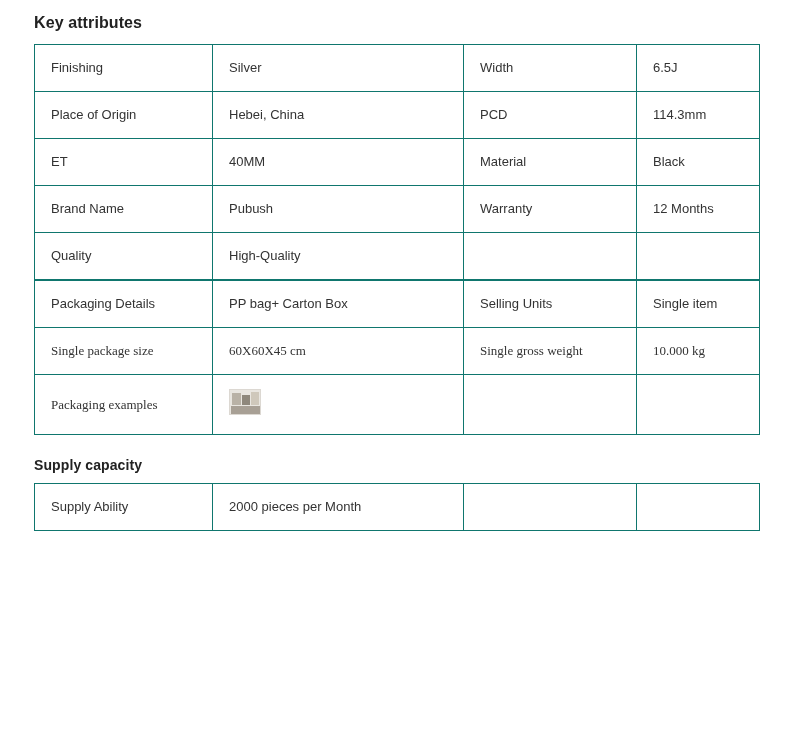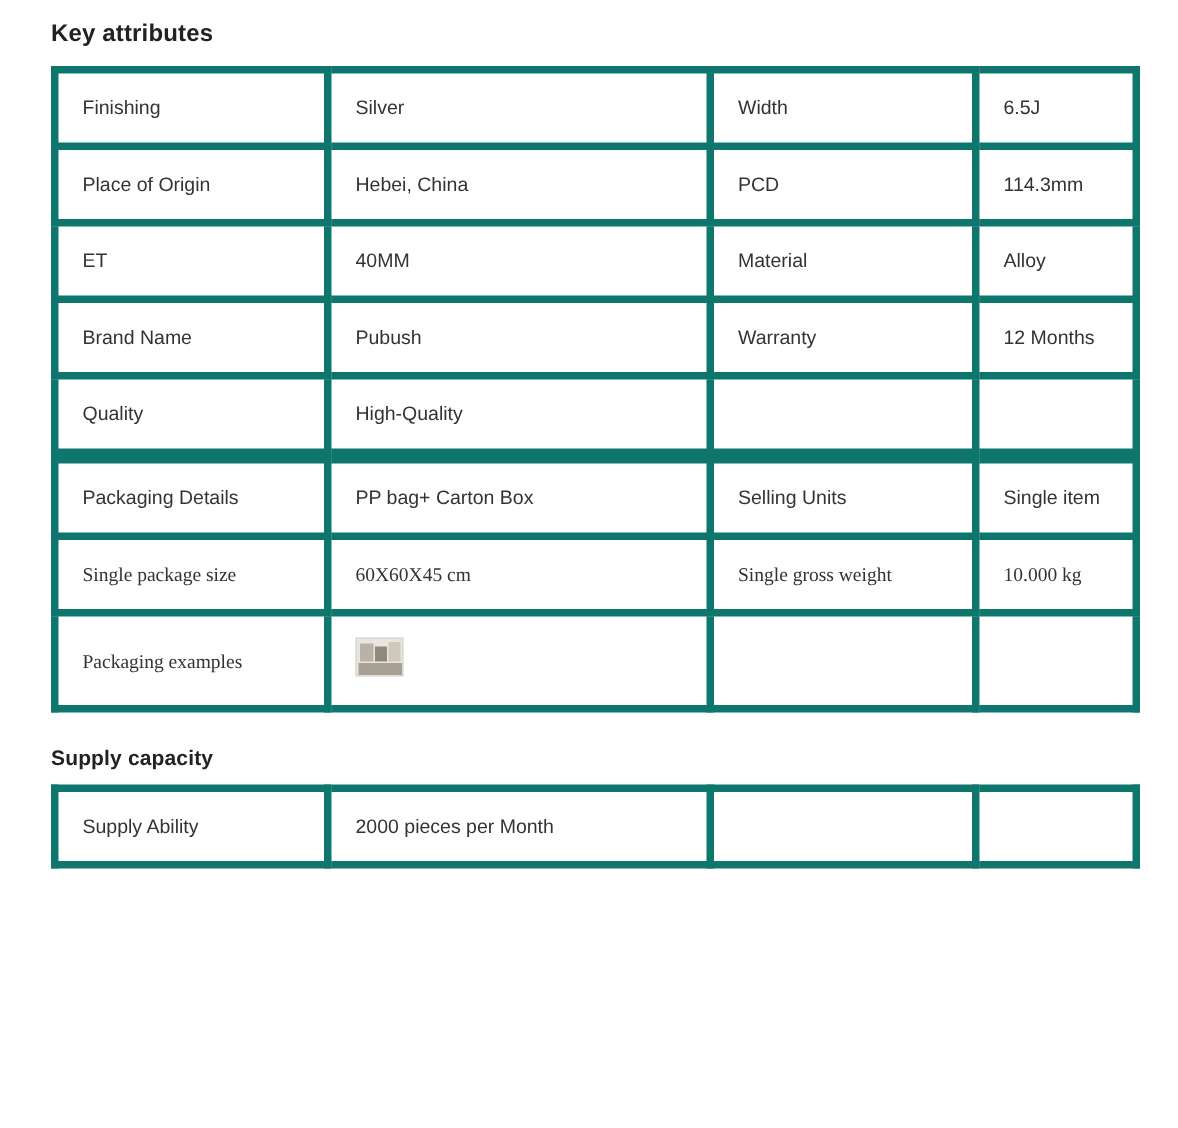--- a/index.html
+++ b/index.html
@@ -37,21 +37,21 @@
     padding-bottom: 10px;
   }
   table.attr-table {
     width: 726px;
     border-collapse: collapse;
     table-layout: fixed;
     margin-left: 10px;
     background: #ffffff;
   }
   table.attr-table td {
-    border: 5px solid #0f766e;
+    border: 1px solid #0f766e;
     font-size: 13px;
     color: #333333;
     padding: 14px 16px;
     vertical-align: middle;
     line-height: 1.35;
     height: 18px;
   }
   td.label {
     color: #555555;
     width: 145px;
@@ -127,21 +127,21 @@
       <tr>
         <td class="label">Place of Origin</td>
         <td class="value">Hebei, China</td>
         <td class="label2">PCD</td>
         <td class="value2">114.3mm</td>
       </tr>
       <tr>
         <td class="label">ET</td>
         <td class="value">40MM</td>
         <td class="label2">Material</td>
-        <td class="value2">Alloy</td>
+        <td class="value2">Black</td>
       </tr>
       <tr>
         <td class="label">Brand Name</td>
         <td class="value">Pubush</td>
         <td class="label2">Warranty</td>
         <td class="value2">12 Months</td>
       </tr>
       <tr>
         <td class="label">Quality</td>
         <td class="value">High-Quality</td>

